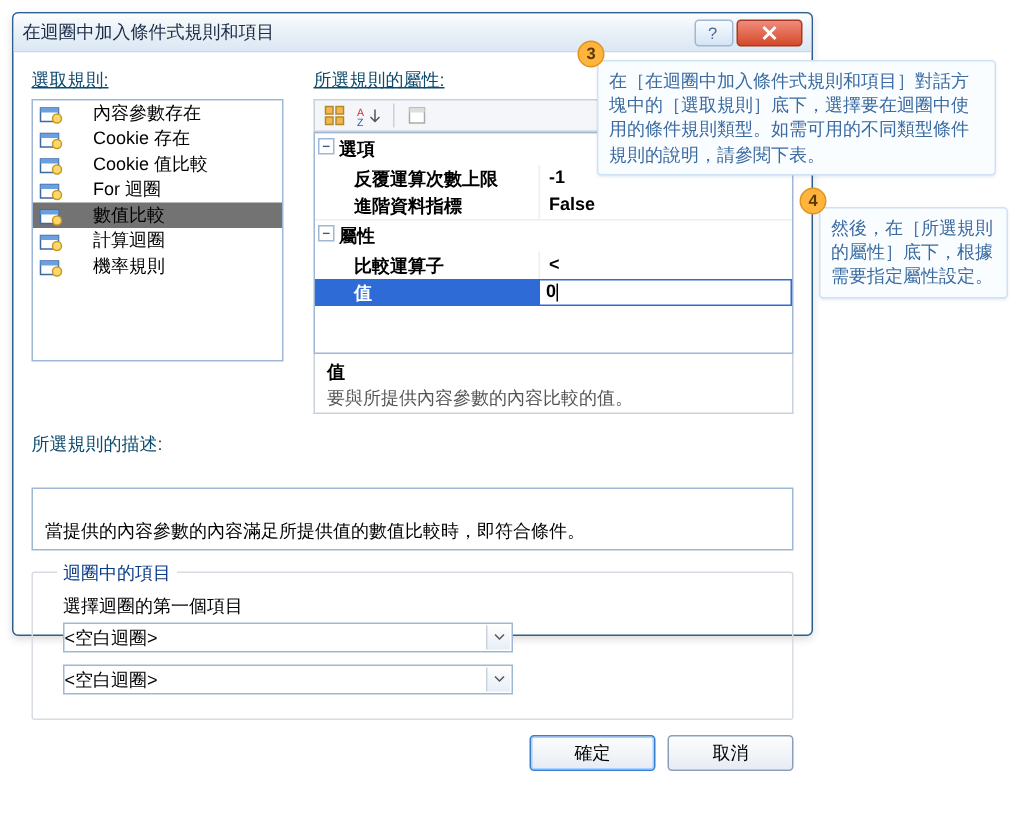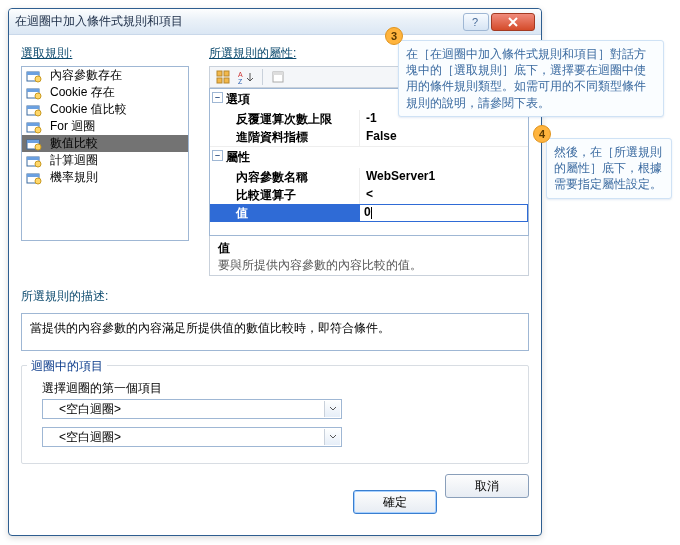--- a/index.html
+++ b/index.html
@@ -1,69 +1,69 @@
 <!DOCTYPE html>
 <html><head>
 <meta charset="utf-8">
 <style>
   * { box-sizing: border-box; font-family: "Microsoft JhengHei", Tahoma, sans-serif; }
   body { margin: 0; background: #fff; width: 680px; height: 545px; position: relative; }
   .dialog {
-    position: absolute; left: 8px; top: 8px; width: 534px; height: 528px;
+    position: absolute; left: 8px; top: 8px; width: 534px; height: 416px;
     border: 1px solid #2e5e90; border-radius: 4px; background: #fff;
     box-shadow: 0 2px 6px rgba(0,0,0,0.15);
   }
   .titlebar {
     height: 26px; background: linear-gradient(#fdfefe,#eaf1f8 45%,#dbe7f4);
     border-bottom: 1px solid #c9d8ea; border-radius: 4px 4px 0 0;
     display: flex; align-items: center; padding: 0 6px; font-size: 12px; color: #1a2b45;
   }
   .title-text { flex: 1; }
   .win-btn {
     width: 26px; height: 18px; margin-left: 2px; border-radius: 3px;
     display: flex; align-items: center; justify-content: center; font-size: 11px;
     border: 1px solid #9fb7d4; background: linear-gradient(#f7fbff,#d6e4f4);
   }
   .win-close {
     width: 44px; height: 18px; background: linear-gradient(#f08b7c,#d44b2a);
     border: 1px solid #a33a22; color: #fff; font-weight: bold; position: relative;
   }
   .body { position: relative; padding: 10px 12px 10px 12px; font-size: 12px; }
   .fs { border: 1px solid #d8dde3; border-radius: 2px; position: relative; padding: 10px 8px 8px 8px; }
-  .fs-label { position: absolute; top: -8px; left: 5px; background: #fff; padding: 0 4px; color: #0a3a8a; font-size: 12px; }
+  .fs-label { position: absolute; top: -8px; left: 16px; background: #fff; padding: 0 4px; color: #0a3a8a; font-size: 12px; }
   .plain-label { color: #0c4a6e; margin-bottom: 4px; text-decoration: underline; }
   .cols { display: flex; gap: 12px; }
   .rules-box { width: 168px; height: 175px; border: 1px solid #9fb7d4; background: #fff; overflow: hidden; }
-  .rule-item { display: flex; align-items: center; gap: 8px; padding: 1px 4px; height: 17px; white-space: nowrap; }
+  .rule-item { display: flex; align-items: center; gap: 20px; padding: 1px 4px; height: 17px; white-space: nowrap; }
   .rule-item.sel { background: #737373; }
   .rule-icon { width: 16px; height: 14px; display: flex; align-items: center; justify-content: center; }
   .rule-icon svg { width: 16px; height: 14px; }
   .propcol { flex: 1; }
   .toolbar { height: 22px; border: 1px solid #c9d1db; background: #f4f6f9; display: flex; align-items: center; padding: 0 2px; gap: 2px; margin-bottom: 0; }
   .tbtn { width: 22px; height: 18px; display: flex; align-items: center; justify-content: center; border: 1px solid transparent; }
   .propgrid { border: 1px solid #9fb7d4; background: #fff; height: 148px; overflow: hidden; }
   .pg-section { background: #fff; color: #000; font-weight: bold; padding: 2px 4px 2px 16px; position: relative; border-top: 1px solid #eee; }
   .pg-section:first-child { border-top: 0; }
   .pg-exp { position: absolute; left: 2px; top: 3px; width: 11px; height: 11px; border: 1px solid #9fb7d4; background: #fff; font-size: 9px; line-height: 9px; text-align: center; color: #3a5a8a; }
   .pg-row { display: flex; height: 18px; font-weight: bold; }
   .pg-name { width: 150px; padding: 1px 4px 1px 26px; border-right: 1px solid #eee; white-space: nowrap; overflow: hidden; }
   .pg-val { flex: 1; padding: 1px 6px; }
   .pg-row.active { background: #2f6bd6; color: #fff; }
   .pg-row.active .pg-name { color: #fff; border-right: 1px solid #2f6bd6; }
   .pg-row.active .pg-val { background: #fff; color: #000; margin: 1px 1px 1px 0; padding: 0 4px; }
   .caret { display: inline-block; width: 0; height: 0; border-left: 1px solid #000; height: 12px; vertical-align: middle; }
   .desc-box { border: 1px solid #c9d1db; border-top: 0; height: 40px; padding: 4px 8px; background: #fff; }
   .desc-t { font-weight: bold; }
   .desc-b { color: #555; }
-  .rule-desc-box { border: 1px solid #9fb7d4; background: #fff; height: 38px; padding: 6px 8px; margin-top: 8px; }
-  .combo { width: 300px; height: 20px; border: 1px solid #9fb7d4; background: #fff; display: flex; align-items: center; padding: 0 16px; position: relative; margin: 2px 0 8px 0; }
+  .rule-desc-box { border: 1px solid #9fb7d4; background: #fff; height: 38px; padding: 20px 8px; margin-top: 20px; }
+  .combo { width: 300px; height: 20px; border: 1px solid #9fb7d4; background: #fff; display: flex; align-items: center; padding: 0 0; position: relative; margin: 2px 0 8px 0; }
   .combo .arrow { position: absolute; right: 1px; top: 1px; width: 16px; height: 16px; border-left: 1px solid #c9d1db; background: linear-gradient(#fdfefe,#e6eef8); display: flex; align-items: center; justify-content: center; }
   .btn-row { display: flex; gap: 8px; justify-content: flex-end; margin-top: 10px; }
   .btn { width: 84px; height: 24px; border: 1px solid #8a9fba; background: linear-gradient(#fdfdfd,#e7ecf3); border-radius: 3px; display: flex; align-items: center; justify-content: center; }
-  .btn.primary { border: 1px solid #3a7ecf; box-shadow: 0 0 0 1px #a6d0ff inset; margin-top: 16px; }
+  .btn.primary { border: 1px solid #3a7ecf; box-shadow: 0 0 0 1px #a6d0ff inset; }
   .callout {
     position: absolute; font-size: 12px; color: #3a6aa0; background: #fafdff;
     border: 1px solid #cfe2f5; border-radius: 3px; padding: 5px 7px; line-height: 1.35;
     box-shadow: 0 1px 2px rgba(100,140,190,0.18);
   }
   .callout .num {
     position: absolute; width: 18px; height: 18px; border-radius: 50%; background: #ffb43d;
     border: 1px solid #e0941f; color: #5a3900; font-weight: bold; font-size: 11px;
     display: flex; align-items: center; justify-content: center;
   }
@@ -208,24 +208,20 @@
           </div>
           <div class="pg-row">
             <div class="pg-name">進階資料指標</div>
             <div class="pg-val">False</div>
           </div>
           <div class="pg-section">
             <span class="pg-exp">–</span>
             <span>屬性</span>
           </div>
           <div class="pg-row">
-            <div class="pg-name">內容參數名稱</div>
-            <div class="pg-val">WebServer1</div>
-          </div>
-          <div class="pg-row">
             <div class="pg-name">比較運算子</div>
             <div class="pg-val">&lt;</div>
           </div>
           <div class="pg-row active">
             <div class="pg-name">值</div>
             <div class="pg-val"><span>0</span><span class="caret"></span></div>
           </div>
         </div>
         <div class="desc-box">
           <div class="desc-t">值</div>

